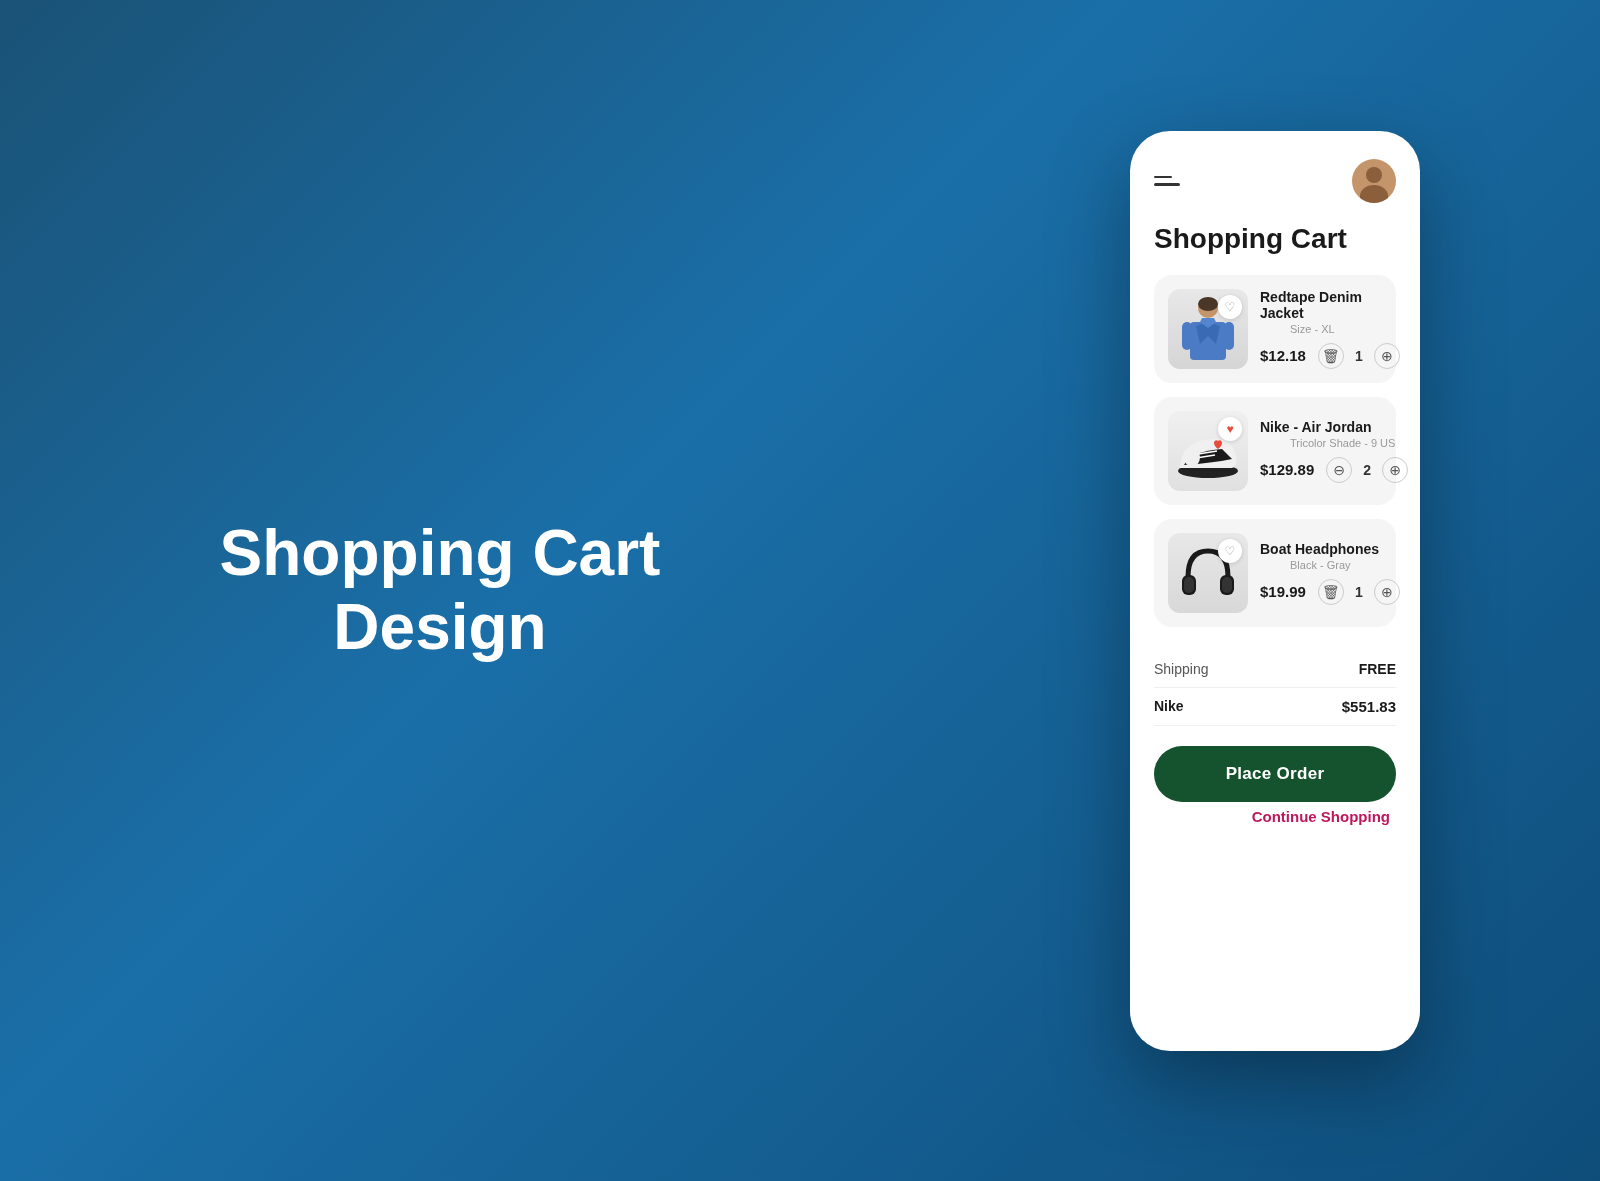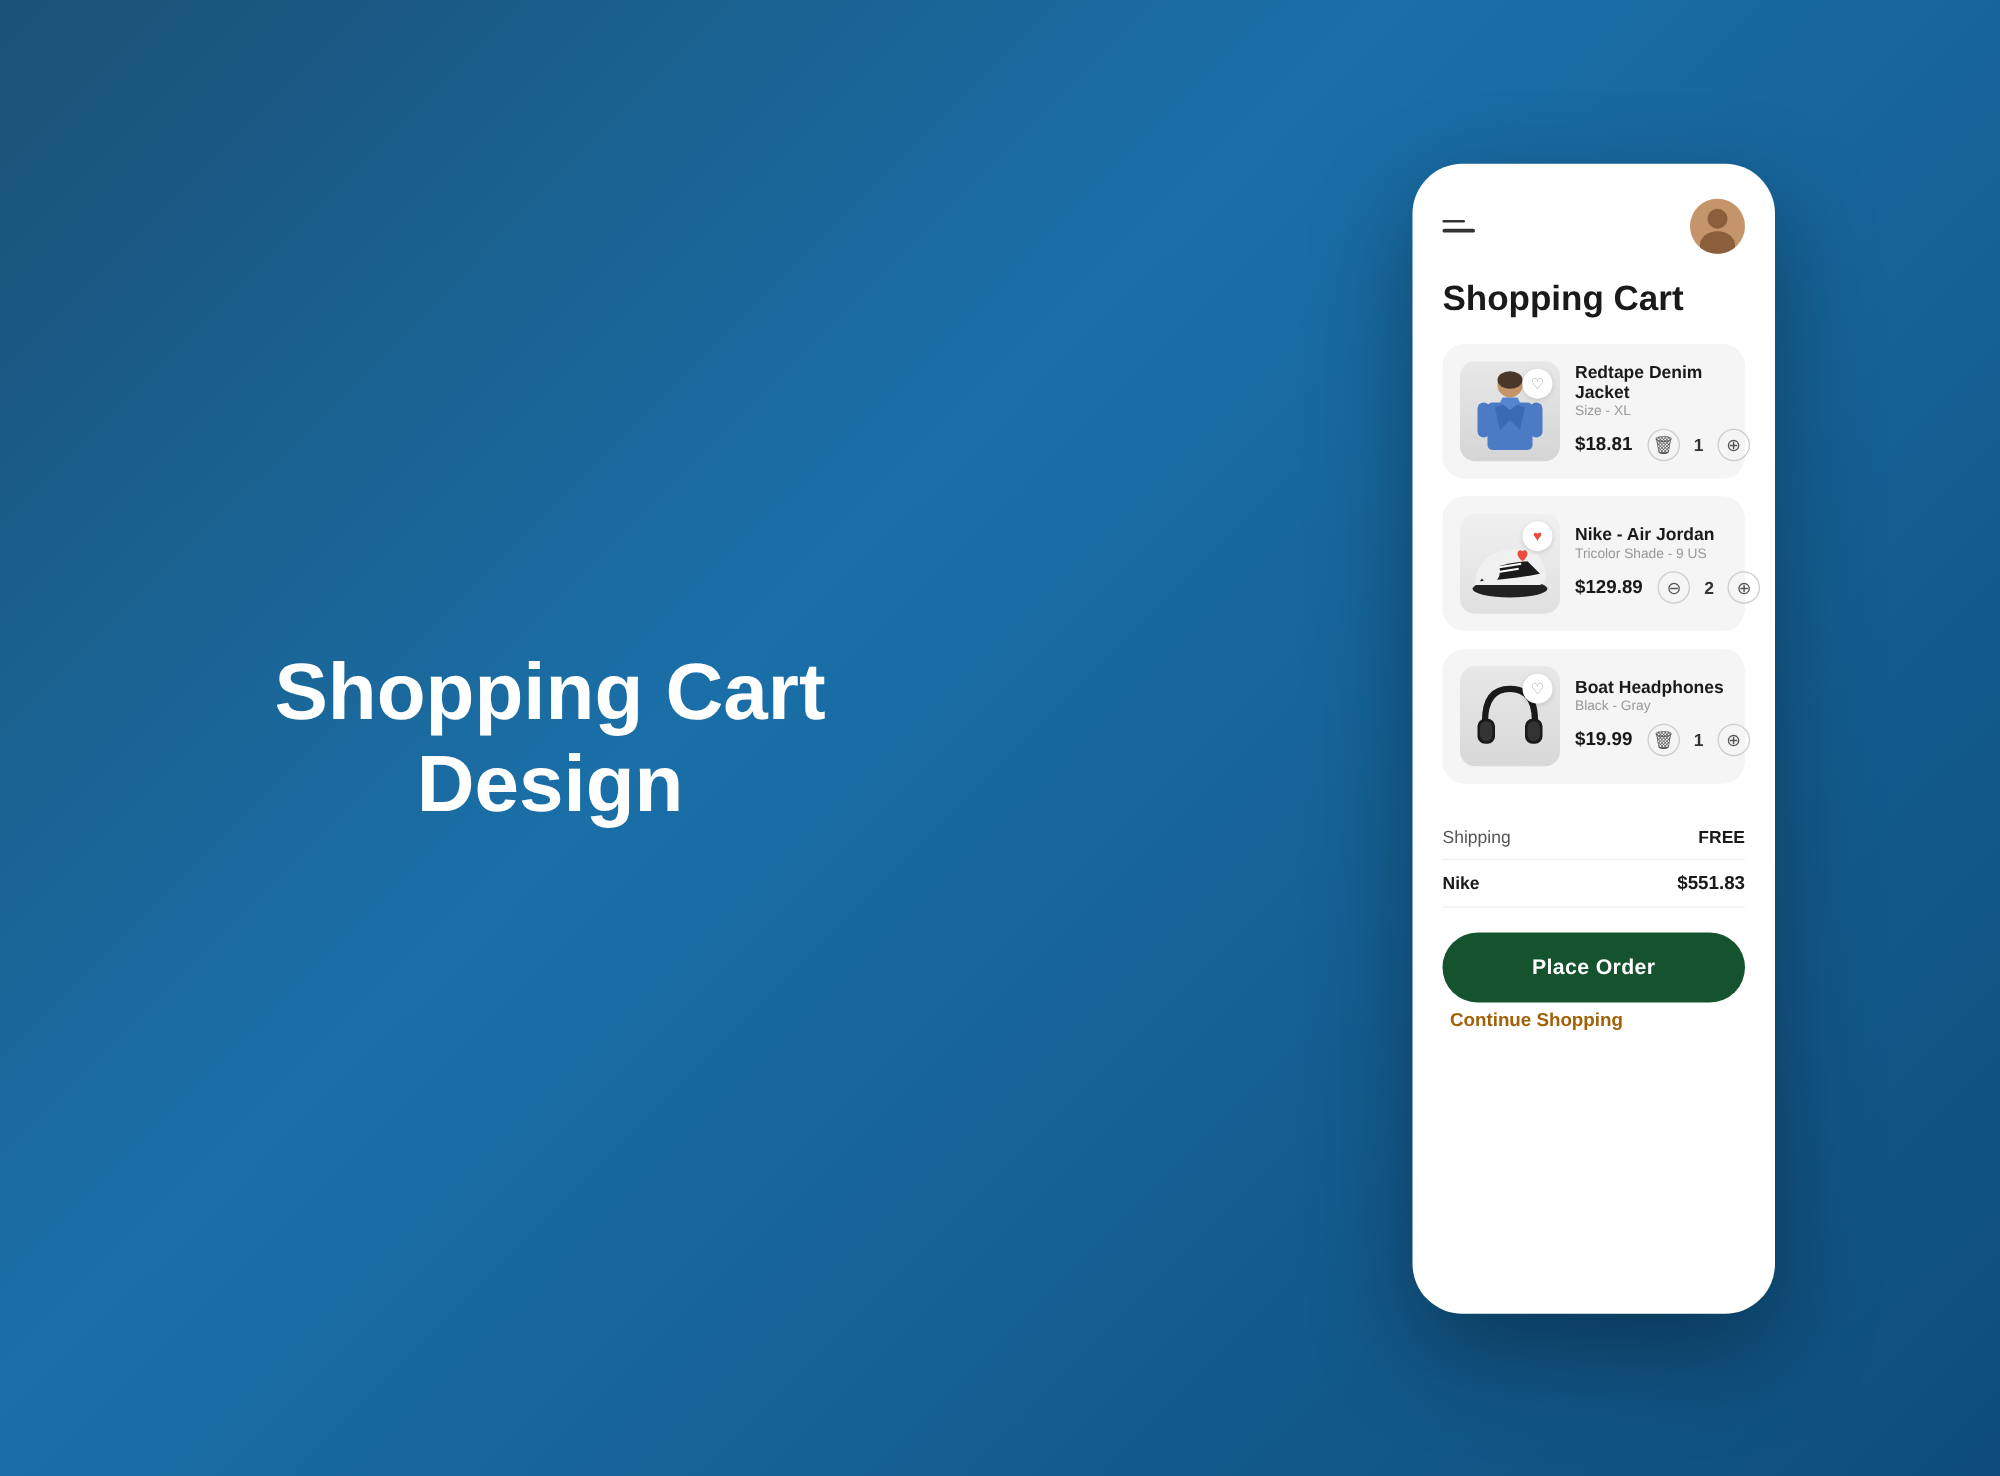--- a/index.html
+++ b/index.html
@@ -202,20 +202,21 @@
       font-size: 14px;
       font-weight: 700;
       color: #1a1a1a;
       margin-bottom: 2px;
     }
 
     .item-variant {
       font-size: 11px;
       color: #999;
       margin-bottom: 8px;
+      margin-left: 30px;
     }
 
     .item-price-row {
       display: flex;
       align-items: center;
       gap: 12px;
     }
 
     .item-price {
       font-size: 15px;
@@ -299,25 +300,25 @@
       font-size: 17px;
       font-weight: 700;
       cursor: pointer;
       letter-spacing: 0.3px;
     }
 
     .continue-shopping-btn {
       width: 100%;
       background: none;
       border: none;
-      color: #a16207;
+      color: #be185d;
       font-size: 15px;
       font-weight: 600;
       cursor: pointer;
-      text-align: left;
+      text-align: right;
       padding: 6px;
     }
   </style>
 </head>
 <body>
 
 <div class="page-layout">
 
   <div class="left-section">
     <h1 class="page-headline">Shopping Cart Design</h1>
@@ -356,21 +357,21 @@
 
               <rect x="4" y="28" width="10" height="28" rx="5" fill="#4a7bc4"></rect>
               <rect x="46" y="28" width="10" height="28" rx="5" fill="#4a7bc4"></rect>
             </svg>
             <button class="heart-btn">♡</button>
           </div>
           <div class="item-details">
             <div class="item-name">Redtape Denim Jacket</div>
             <div class="item-variant">Size - XL</div>
             <div class="item-price-row">
-              <span class="item-price">$18.81</span>
+              <span class="item-price">$12.18</span>
               <div class="qty-controls">
                 <button class="qty-btn">🗑</button>
                 <span class="qty-number">1</span>
                 <button class="qty-btn">⊕</button>
               </div>
             </div>
           </div>
         </div>
 
         <div class="cart-item">

